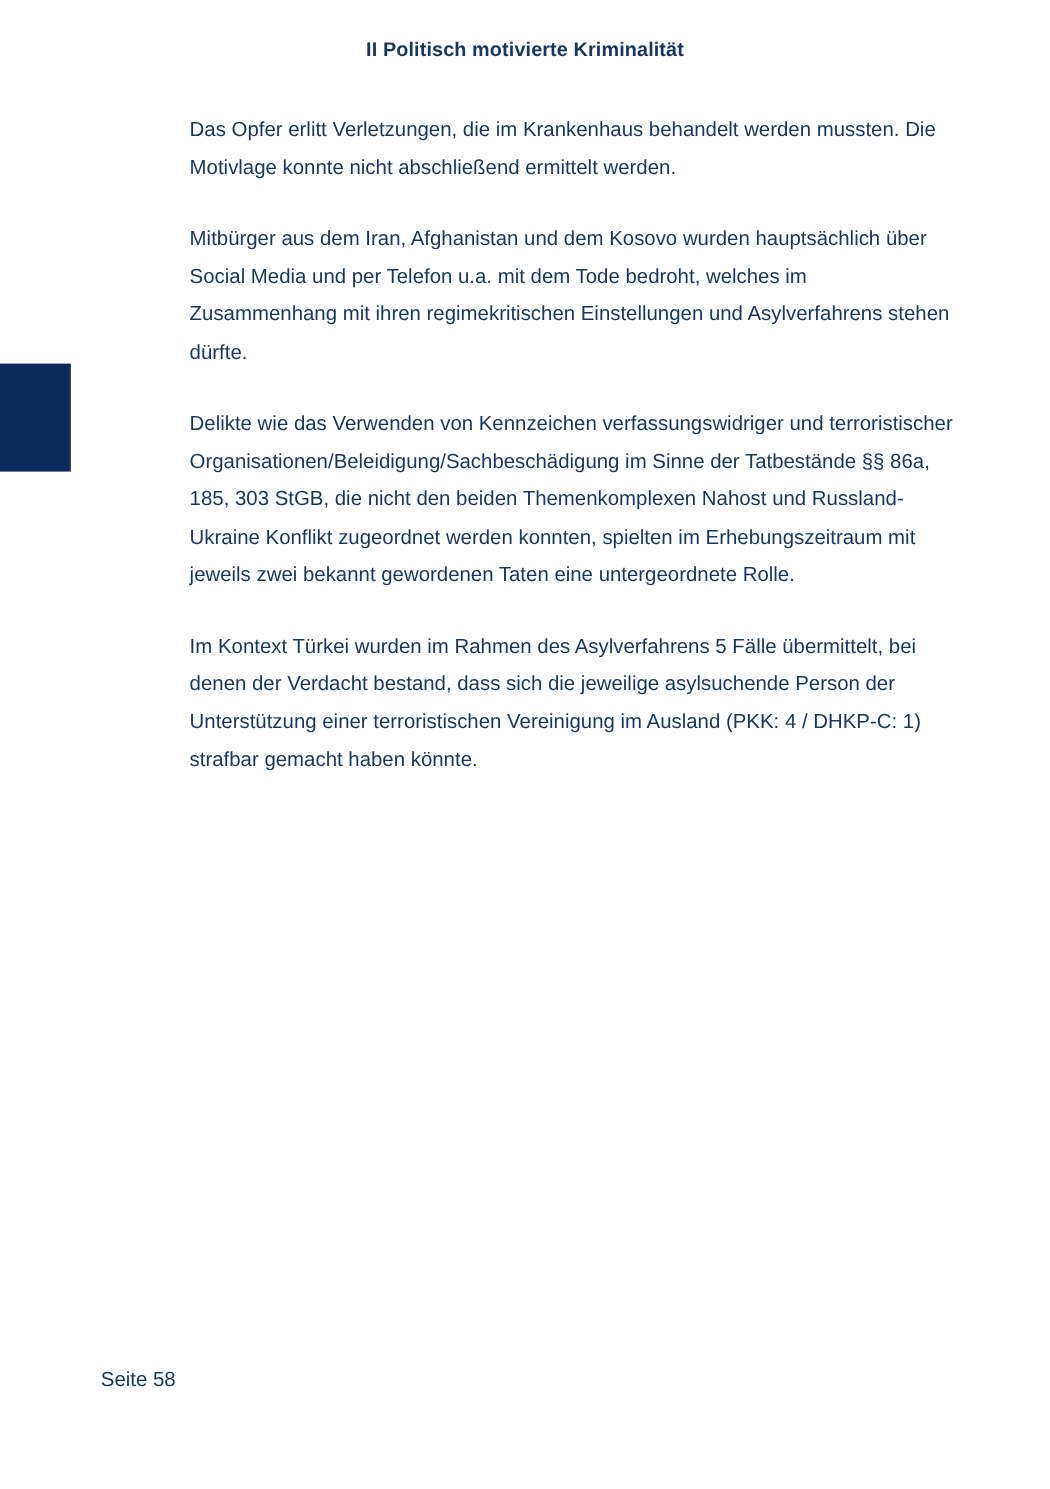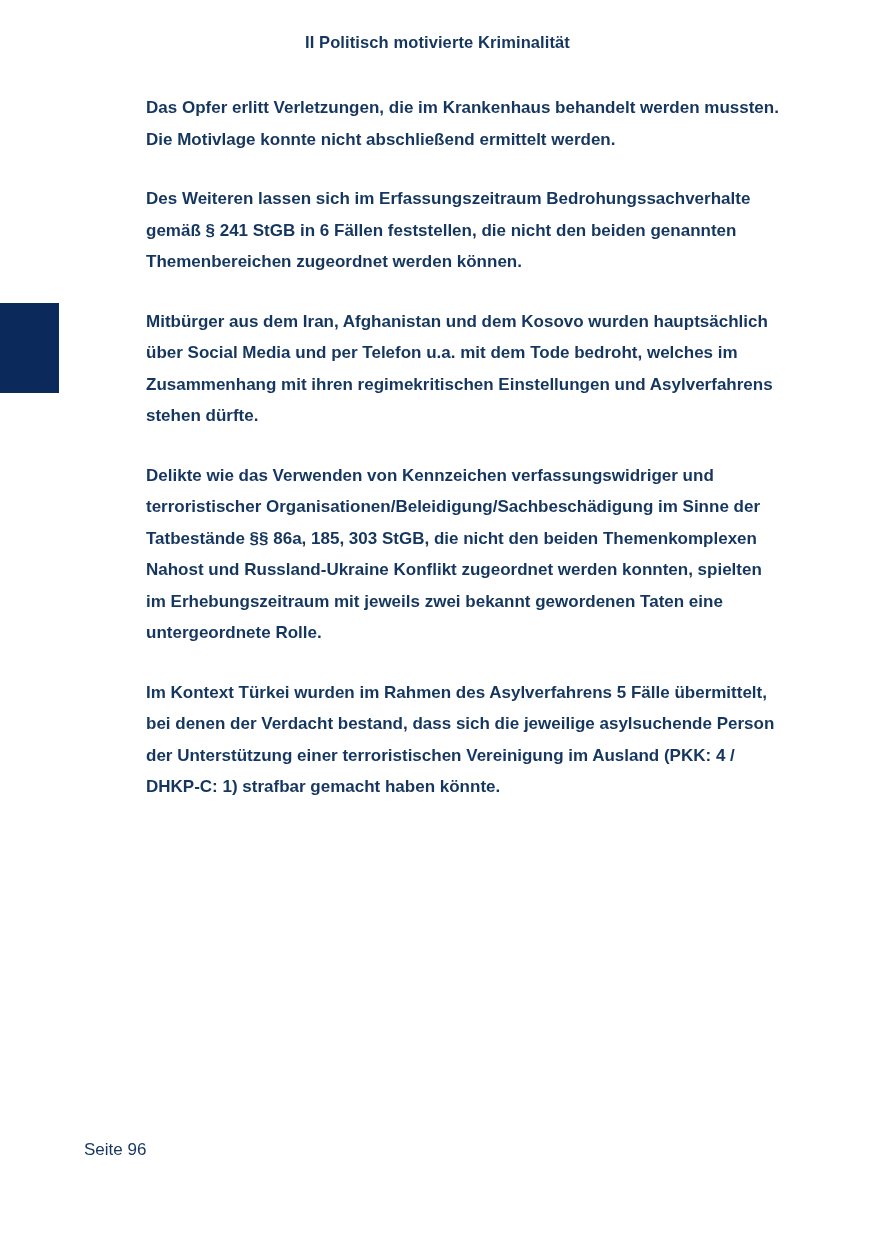--- a/index.html
+++ b/index.html
@@ -34,24 +34,23 @@
     top: 33px;
     width: 875px;
     text-align: center;
     font-size: 16.5px;
     font-weight: 600;
     color: #15365f;
     letter-spacing: 0.1px;
   }
   .body-col {
     position: absolute;
-    left: 146px;
+    left: 158px;
     top: 92px;
     width: 636px;
-    font-weight: bold;
   }
   p.para {
     margin: 0 0 28px 0;
     font-size: 17px;
     line-height: 31.5px;
     color: #15365f;
     text-align: left;
     hyphens: manual;
   }
   p.para:last-child {
@@ -69,21 +68,20 @@
 <body>
 
 <div class="page">
 
   <div class="side-marker"></div>
 
   <div class="running-head">II Politisch motivierte Kriminalität</div>
 
   <div class="body-col">
     <p class="para">Das Opfer erlitt Verletzungen, die im Krankenhaus behandelt wer­den mussten. Die Motivlage konnte nicht abschließend ermittelt werden.</p>
-    <p class="para">Des Weiteren lassen sich im Erfassungszeitraum Bedrohungssach­verhalte gemäß § 241 StGB in 6 Fällen feststellen, die nicht den beiden genannten Themenbereichen zugeordnet werden können.</p>
     <p class="para">Mitbürger aus dem Iran, Afghanistan und dem Kosovo wurden hauptsächlich über Social Media und per Telefon u.a. mit dem Tode bedroht, welches im Zusammenhang mit ihren regimekriti­schen Einstellungen und Asylverfahrens stehen dürfte.</p>
     <p class="para">Delikte wie das Verwenden von Kennzeichen verfassungswidriger und terroristischer Organisationen/Beleidigung/Sachbeschädi­gung im Sinne der Tatbestände §§ 86a, 185, 303 StGB, die nicht den beiden Themenkomplexen Nahost und Russland-Ukraine Kon­flikt zugeordnet werden konnten, spielten im Erhebungszeitraum mit jeweils zwei bekannt gewordenen Taten eine untergeordnete Rolle.</p>
     <p class="para">Im Kontext Türkei wurden im Rahmen des Asylverfahrens 5 Fälle übermittelt, bei denen der Verdacht bestand, dass sich die jewei­lige asylsuchende Person der Unterstützung einer terroristischen Vereinigung im Ausland (PKK: 4 / DHKP-C: 1) strafbar gemacht ha­ben könnte.</p>
   </div>
 
-  <div class="folio">Seite 96</div>
+  <div class="folio">Seite 58</div>
 
 </div>
 
 </body></html>

